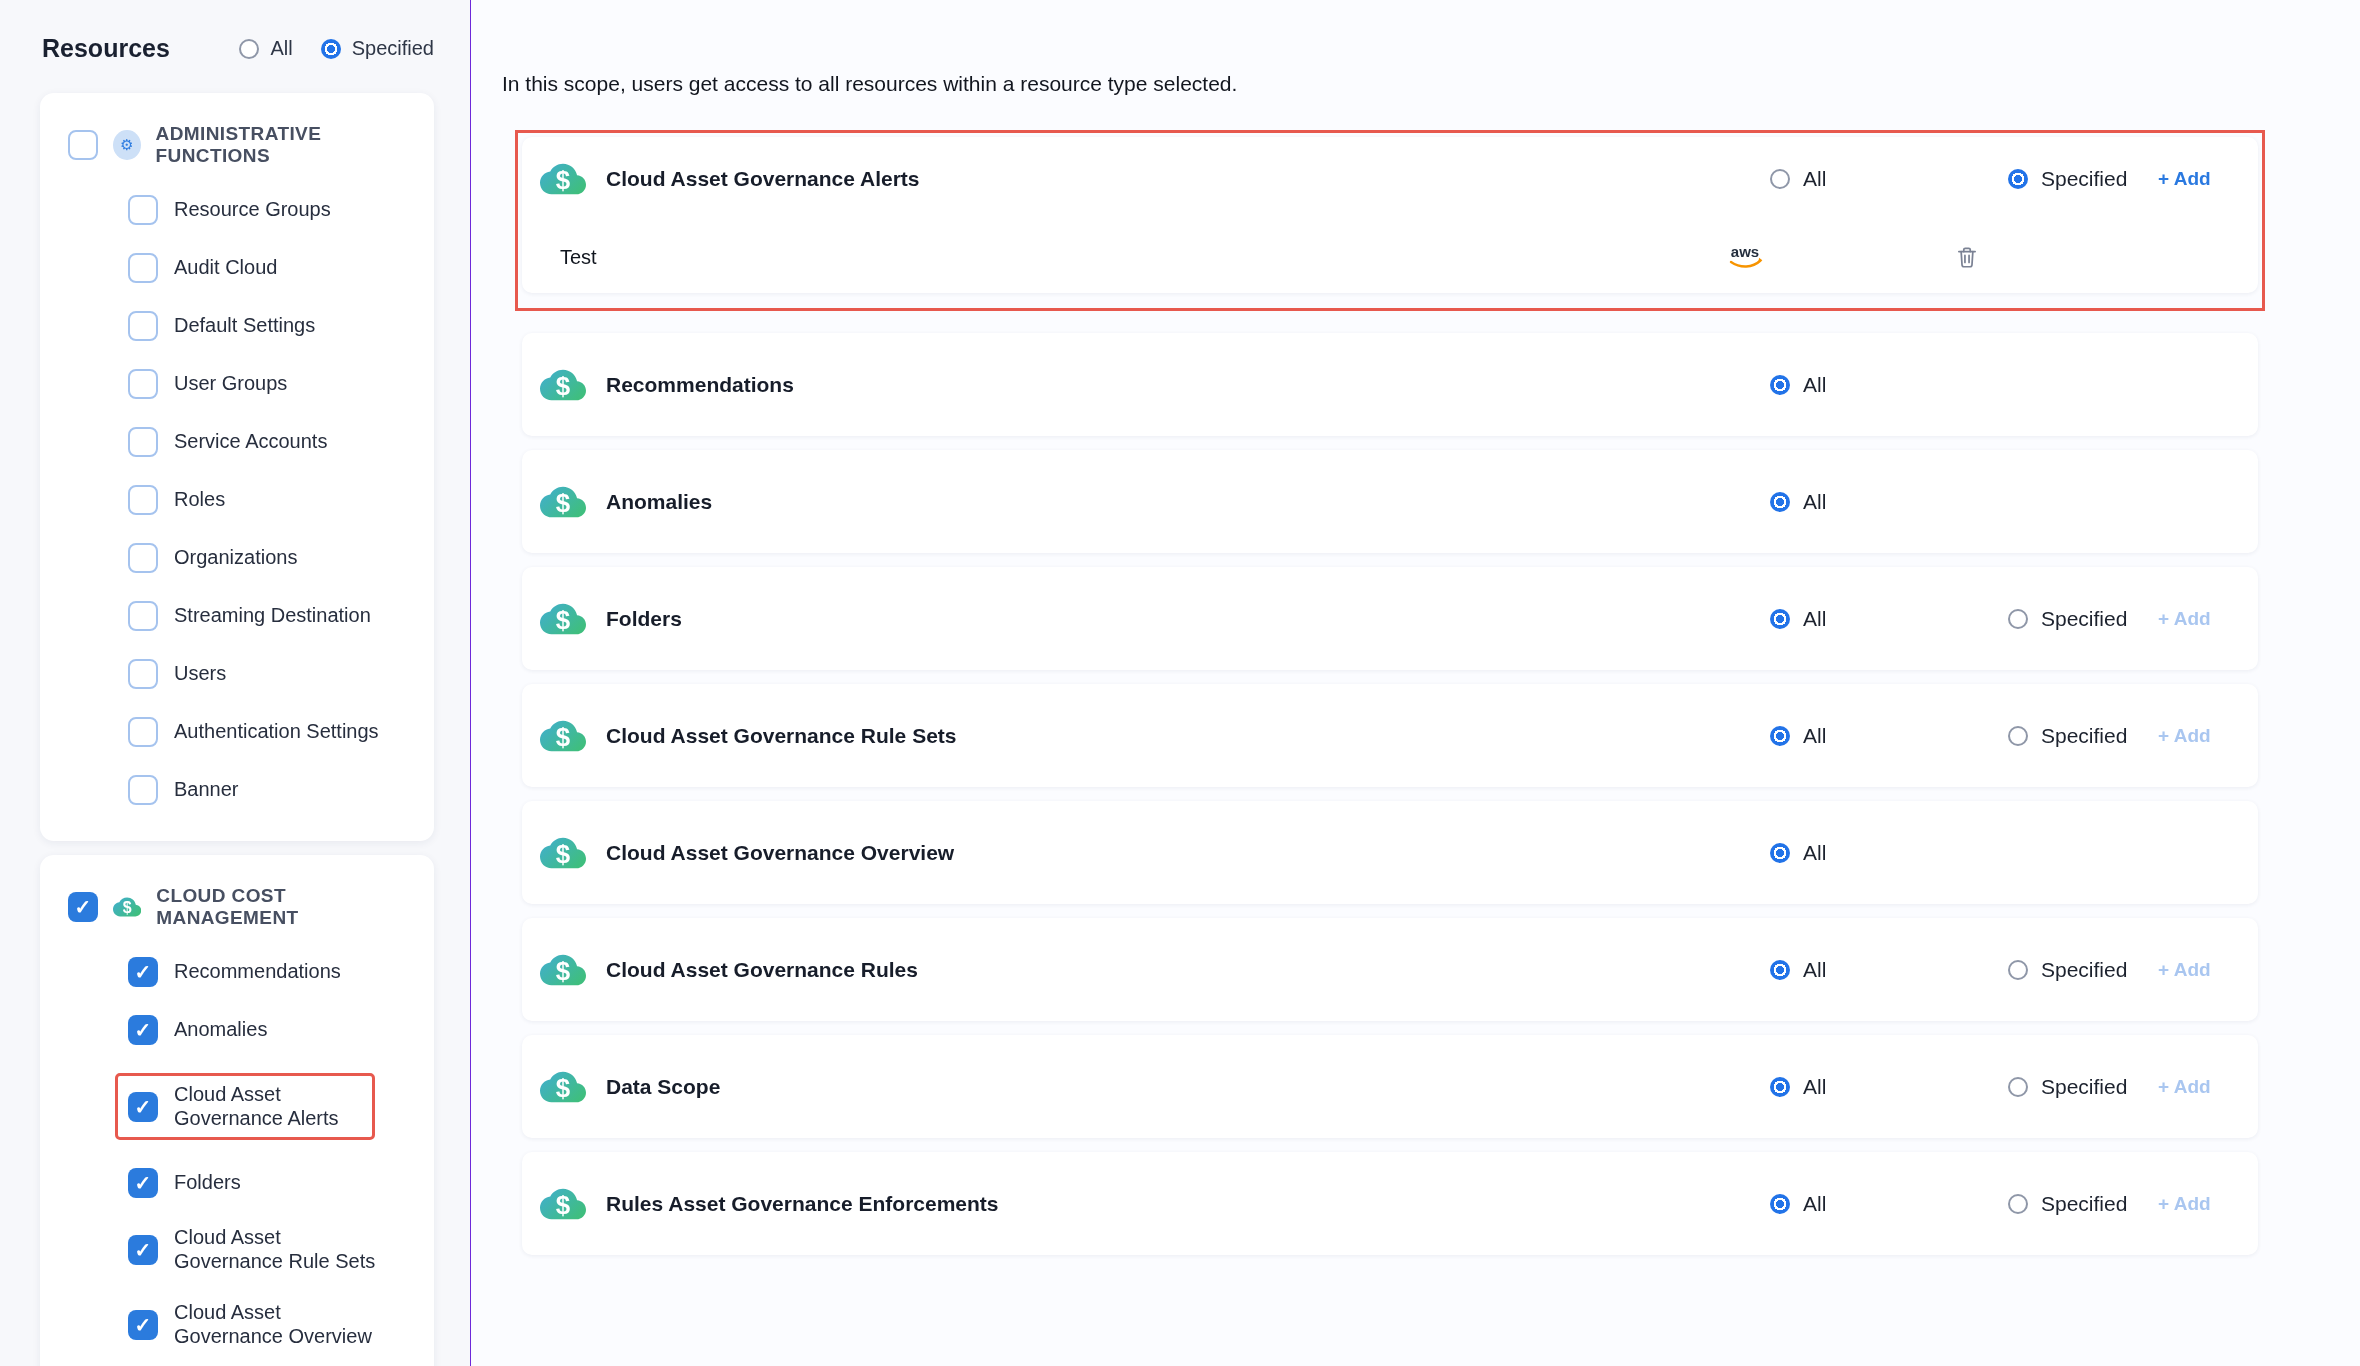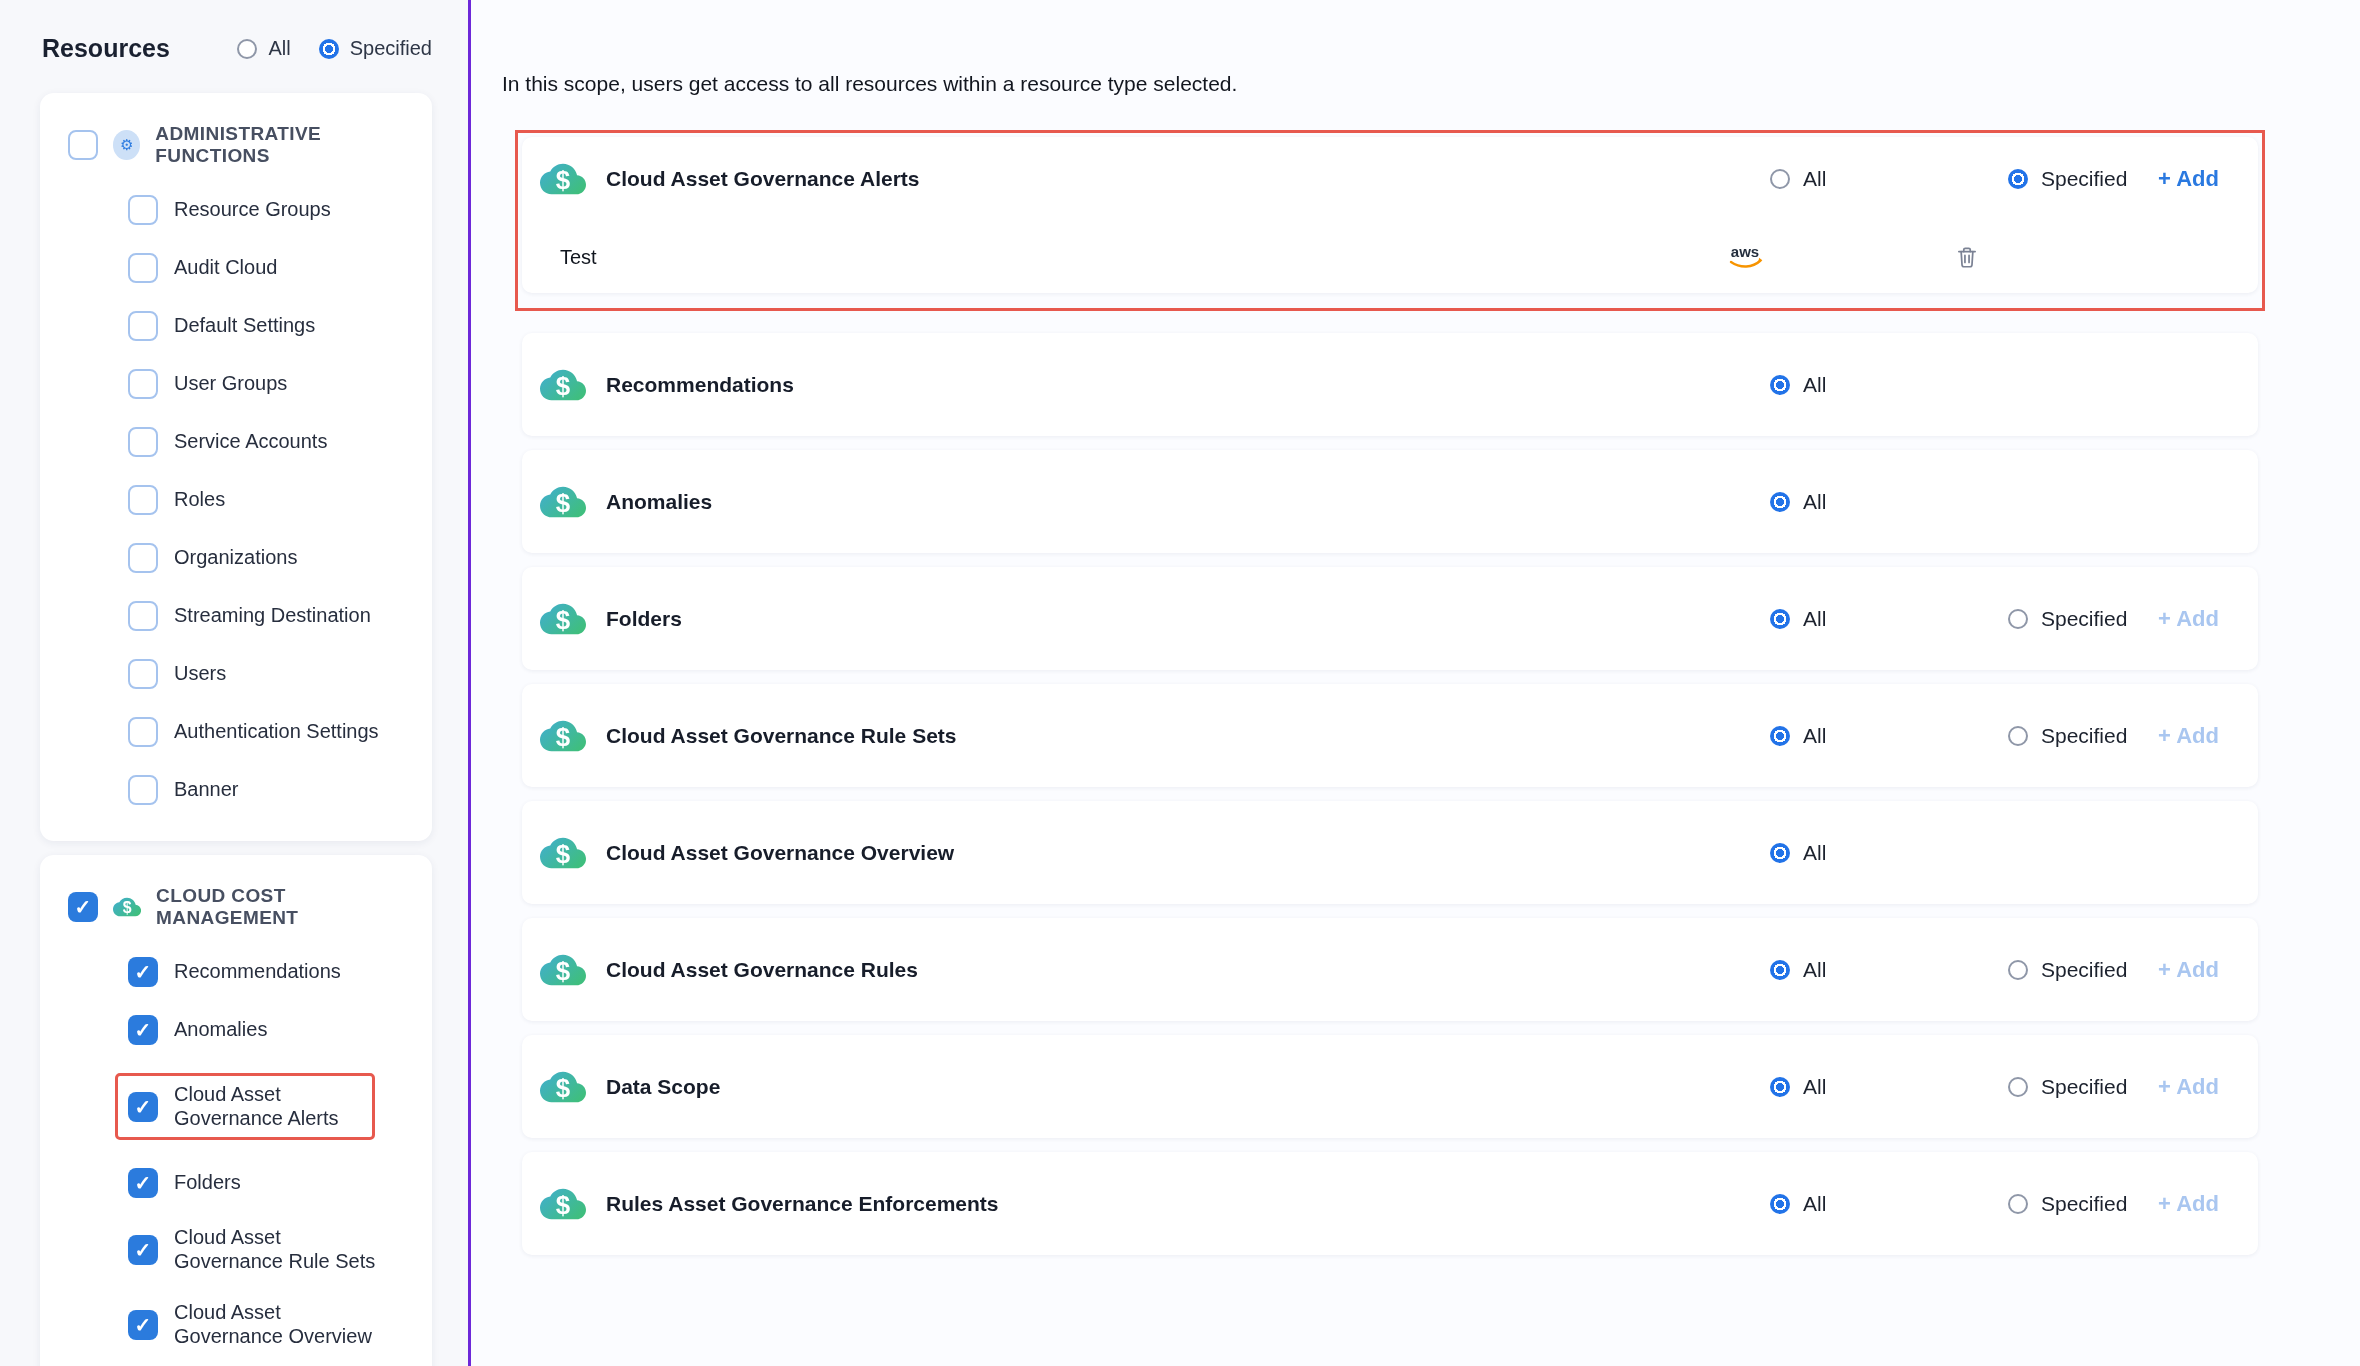--- a/index.html
+++ b/index.html
@@ -6,21 +6,21 @@
   html,body { width:2360px; height:1366px; }
   body {
     position:relative; overflow:hidden;
     background:#fbfcff;
     font-family:"Liberation Sans", sans-serif;
     color:#1c2230;
   }
   
   .sidebar-region {
     position:absolute; left:0; top:0; width:471px; height:1366px;
-    background:#f7f8fb; border-right:3px solid #6d28d9;
+    background:#f7f8fb; border-right:1px solid #6d28d9;
   }
   .sidebar-header {
     display:flex; align-items:center; justify-content:space-between;
     padding:34px 36px 0 42px;
   }
   .sidebar-title { font-size:25px; font-weight:bold; color:#1a2130; }
   .scope-group { display:flex; align-items:center; gap:28px; }
   .scope-option { display:flex; align-items:center; gap:11px; font-size:20px; color:#2e3646; cursor:pointer; }
   .side-card {
     background:#fff; border-radius:14px;
@@ -71,21 +71,21 @@
     margin-bottom:14px;
   }
   .annotated .row-card { margin-bottom:0; }
   .row-main { height:103px; display:flex; align-items:center; padding:0 24px 0 18px; position:relative; }
   .annotated .row-main { height:84px; }
   .row-icon { flex:none; margin-right:20px; display:flex; }
   .row-title { font-size:21px; font-weight:bold; color:#171d2a; }
   .c-all, .c-spec { position:absolute; display:flex; align-items:center; gap:13px; font-size:21px; color:#1c222e; }
   .c-all { left:1248px; }
   .c-spec { left:1486px; }
-  .c-add { position:absolute; left:1636px; font-size:22px; font-weight:bold; cursor:pointer; }
+  .c-add { position:absolute; left:1636px; font-size:19px; font-weight:bold; cursor:pointer; }
   .c-add.enabled { color:#2a79e0; }
   .c-add.disabled { color:#a9c6f0; }
   .row-entry { height:72px; display:flex; align-items:center; padding-left:38px; position:relative;
                font-size:20px; color:#10151e; }
   .entry-provider { position:absolute; left:1200px; top:50%; transform:translateY(-50%); display:flex; }
   .entry-delete { position:absolute; left:1432px; top:50%; transform:translateY(-50%); display:flex; cursor:pointer; }
   .hidden-defs { position:absolute; width:0; height:0; }
 </style>
 </head>
 <body>

